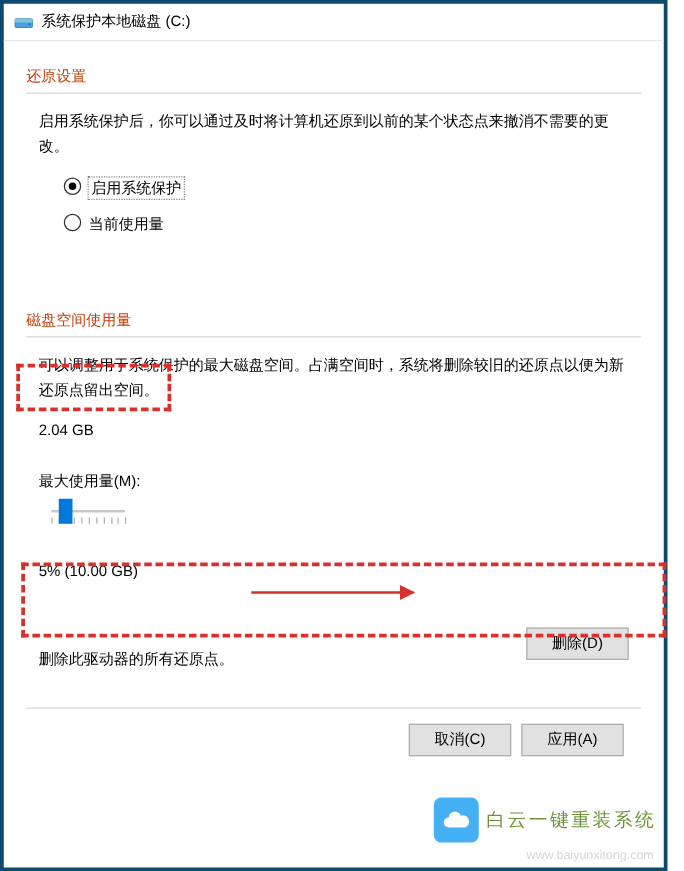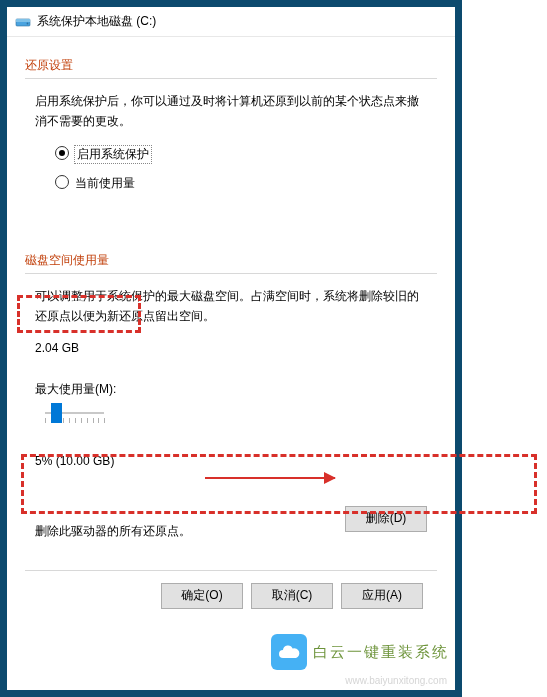--- a/index.html
+++ b/index.html
@@ -6,23 +6,23 @@
 body {
   font-family: "Microsoft YaHei", "Segoe UI", sans-serif;
   font-size: 12px;
   background: #fff;
   width: 547px;
   height: 697px;
   position: relative;
   overflow: hidden;
 }
 .window {
-  width: 462px;
+  width: 534px;
   height: 697px;
-  border: 7px solid #0c4a6e;
+  border: 3px solid #0c4a6e;
   background: #fff;
   position: relative;
 }
 .titlebar {
   height: 30px;
   display: flex;
   align-items: center;
   padding: 0 8px;
   border-bottom: 1px solid #e8e8e8;
 }
@@ -271,21 +271,20 @@
       <div class="delete-section">
         <span class="txt">删除此驱动器的所有还原点。</span>
         <button class="btn">删除(D)</button>
       </div>
 
     </div>
 
     <hr class="bottom-sep">
 
     <div class="footer-btns">
-      <button class="btn">确定(O)</button>
       <button class="btn">取消(C)</button>
       <button class="btn">应用(A)</button>
     </div>
 
   </div>
 
   <div class="highlight-box hb1"></div>
   <div class="highlight-box hb2"></div>
   <div class="arrow"></div>
 

